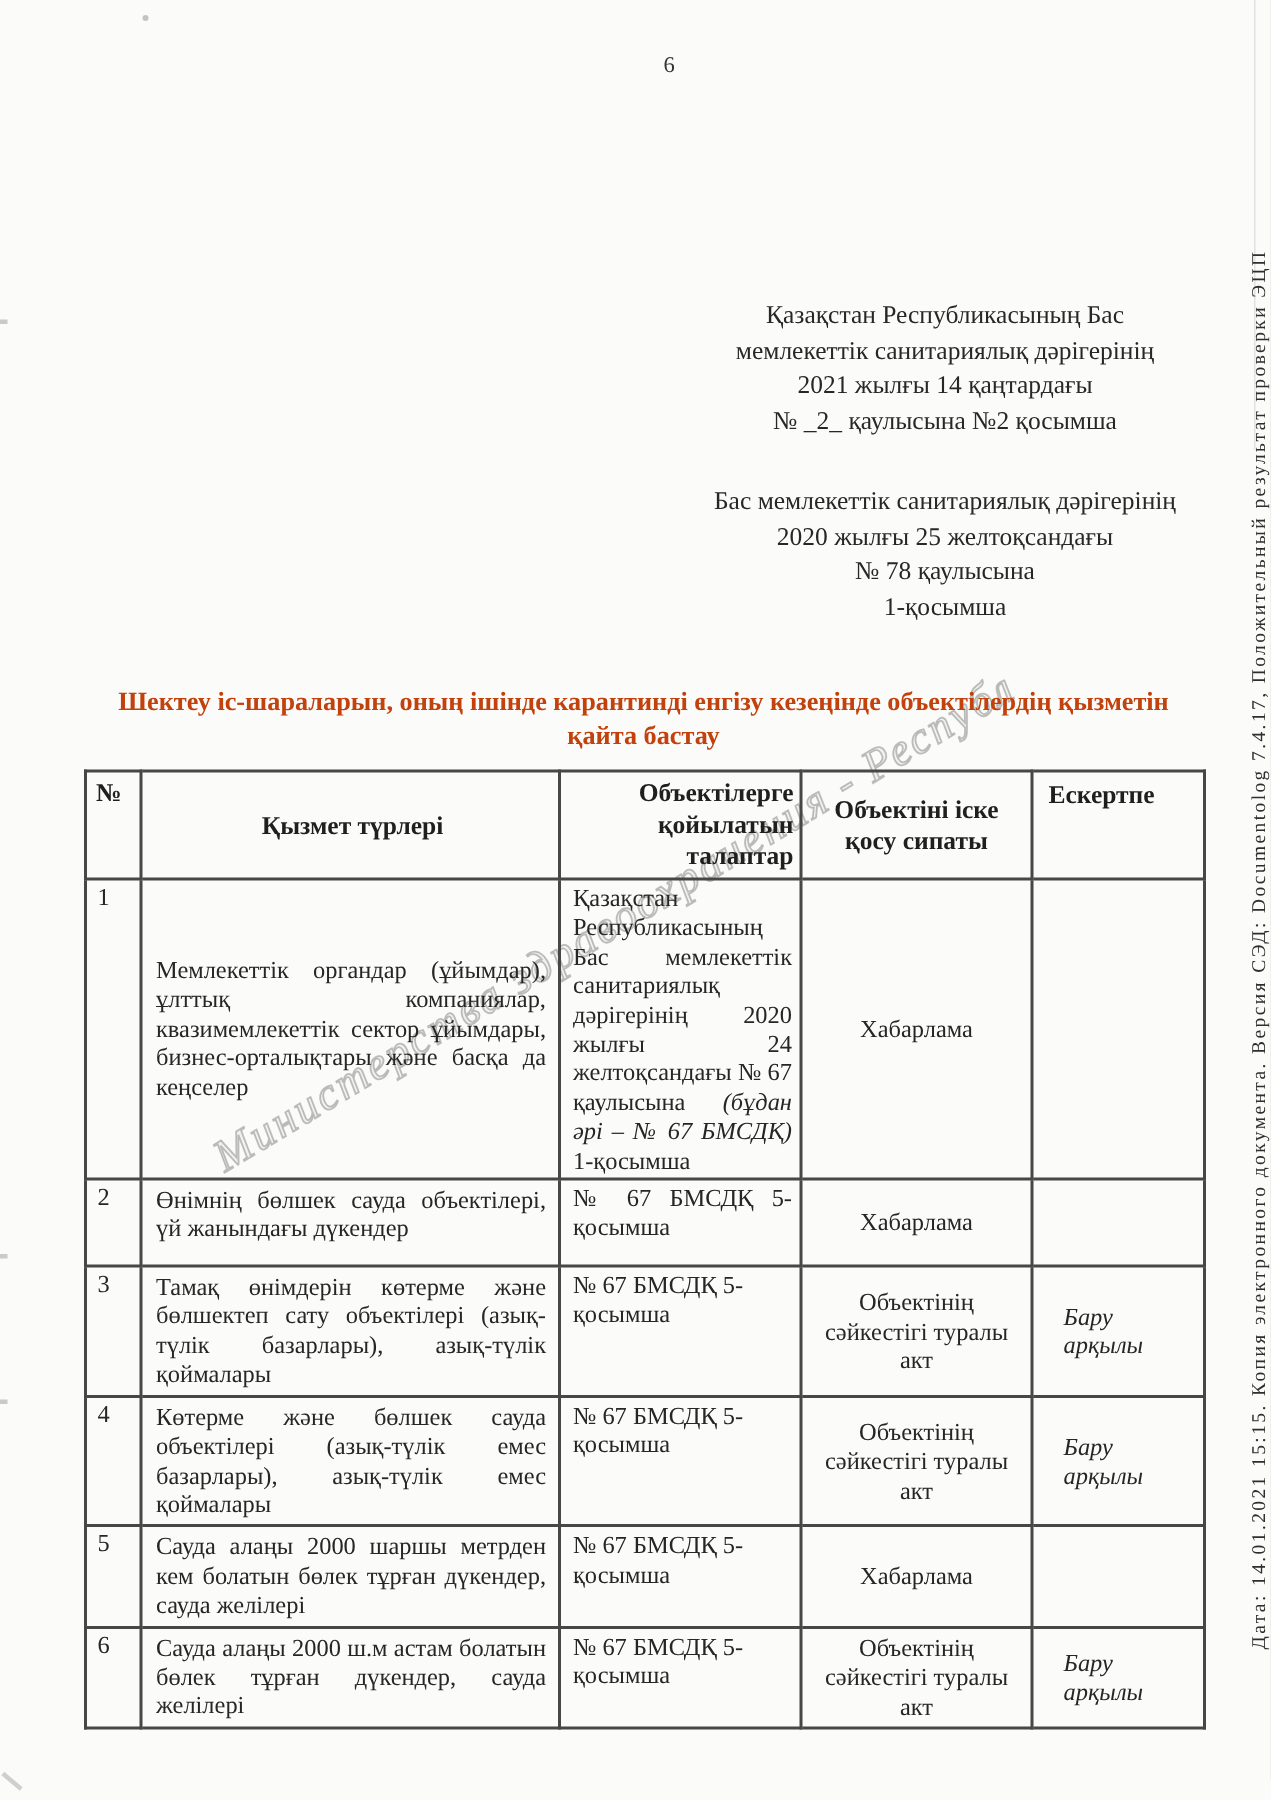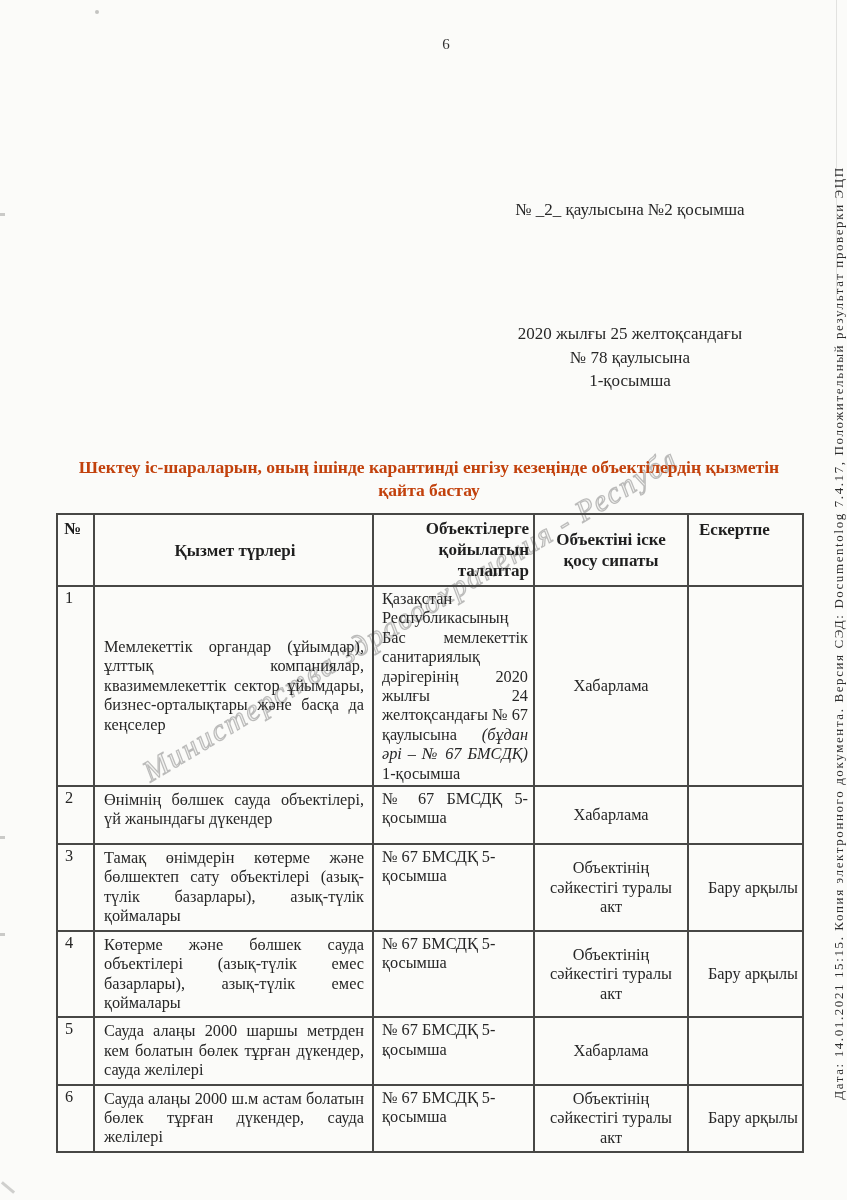--- a/index.html
+++ b/index.html
@@ -49,21 +49,21 @@
   .th-serv{vertical-align:middle;text-align:center;padding:2px 6px 2px 9px;}
   .th-req{vertical-align:top;text-align:right;padding:3px 4px 3px 8px;}
   .th-start{vertical-align:middle;text-align:center;padding:2px 8px;}
   .th-note{vertical-align:top;text-align:left;padding:4px 20px 2px 10px;}
   .c-num{vertical-align:top;text-align:left;padding:1px 3px 2px 7px;}
   .c-serv{vertical-align:top;text-align:justify;padding:3px 8px 4px 9px;}
   tr.r1 .c-serv{vertical-align:middle;}
   .c-req{vertical-align:top;text-align:left;padding:2px 5px 2px 8px;}
   .c-req.just{text-align:justify;}
   .c-start{vertical-align:middle;text-align:center;padding:2px 6px;margin-left:28px;}
-  .c-note{vertical-align:middle;text-align:right;padding:2px 4px;}
+  .c-note{vertical-align:middle;text-align:left;padding:2px 20px;font-style:italic;}
   .it{font-style:italic;}
   tr.rh{height:72px;}tr.r1{height:195px;}tr.r2{height:58px;}tr.r3{height:80px;}
   tr.r4{height:78px;}tr.r5{height:64px;}tr.r6{height:60px;}
   #smudge-top{left:733px;top:0;width:32px;height:5px;transform:rotate(-2deg);}
   #speck-1{left:95px;top:10px;width:4px;height:4px;background:#b5b5b3;border-radius:50%;opacity:.8;}
   .edge-dash{left:0;width:5px;height:3px;background:#9a9a98;opacity:.5;}
   #dash-1{top:213px;}#dash-2{top:836px;}#dash-3{top:933px;}
   #corner-mark{left:0px;top:1186px;width:16px;height:3px;background:#ababa9;opacity:.55;transform:rotate(40deg);}
   #edge-line{left:836px;top:0;width:1px;height:300px;background:#c9c9c7;opacity:.5;}
   #stray-dot{left:383px;top:1042px;font-size:16px;color:#3c3c3c;z-index:2;}
@@ -77,24 +77,28 @@
 
   <div class="abs" id="smudge-top"></div>
   <div class="abs" id="speck-1"></div>
   <div class="abs edge-dash" id="dash-1"></div>
   <div class="abs edge-dash" id="dash-2"></div>
   <div class="abs edge-dash" id="dash-3"></div>
   <div class="abs" id="corner-mark"></div>
   <div class="abs" id="edge-line"></div>
 
   <div class="abs hdr-block" id="hdr1">
+    <div>Қазақстан Республикасының Бас</div>
+    <div>мемлекеттік санитариялық дәрігерінің</div>
+    <div>2021 жылғы 14 қаңтардағы</div>
     <div>№ _2_ қаулысына №2 қосымша</div>
   </div>
 
   <div class="abs hdr-block" id="hdr2">
+    <div>Бас мемлекеттік санитариялық дәрігерінің</div>
     <div>2020 жылғы 25 желтоқсандағы</div>
     <div>№ 78  қаулысына</div>
     <div>1-қосымша</div>
   </div>
 
   <div class="abs" id="doc-title">Шектеу іс-шараларын, оның ішінде карантинді енгізу кезеңінде объектілердің қызметін қайта бастау</div>
 
   <div class="abs" id="watermark">Министерства здравоохранения - Республ</div>
 
   <div class="abs" id="vertical-note">Дата: 14.01.2021 15:15. Копия электронного документа. Версия СЭД: Documentolog 7.4.17, Положительный результат проверки ЭЦП</div>

